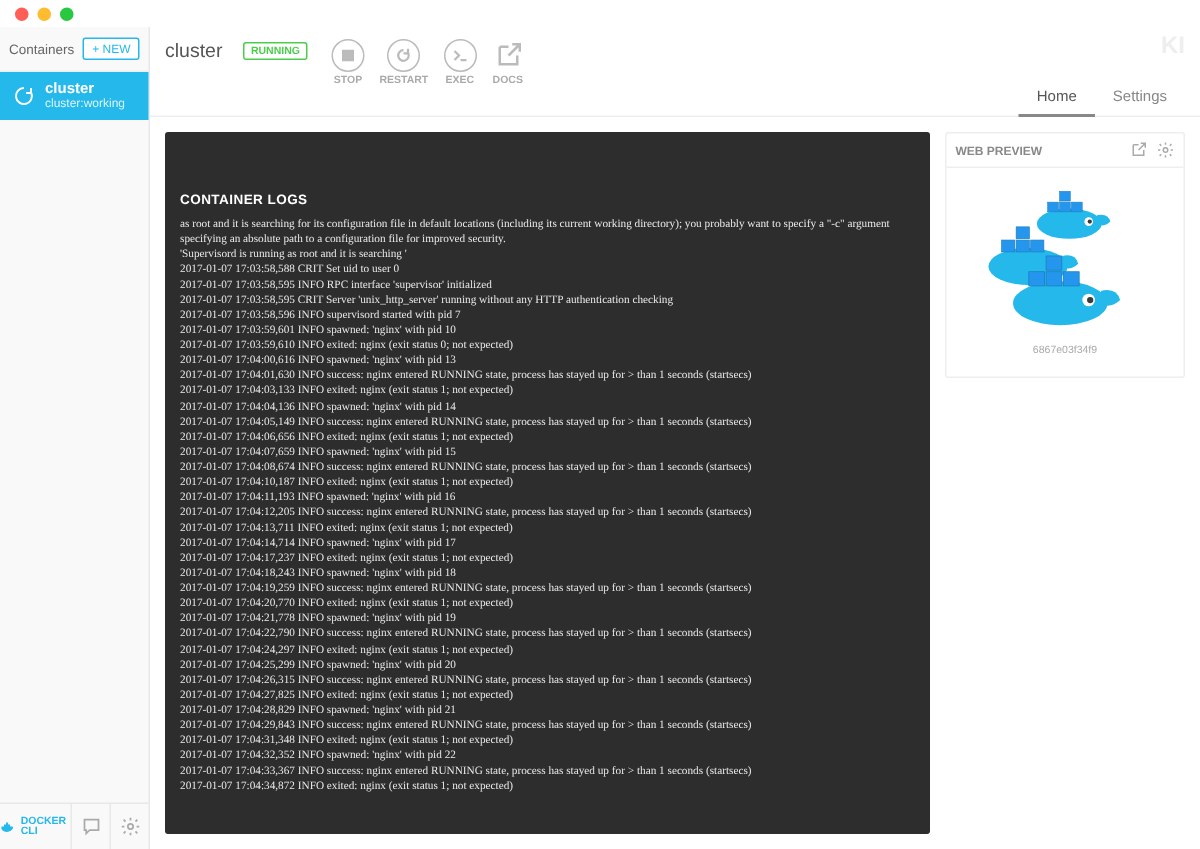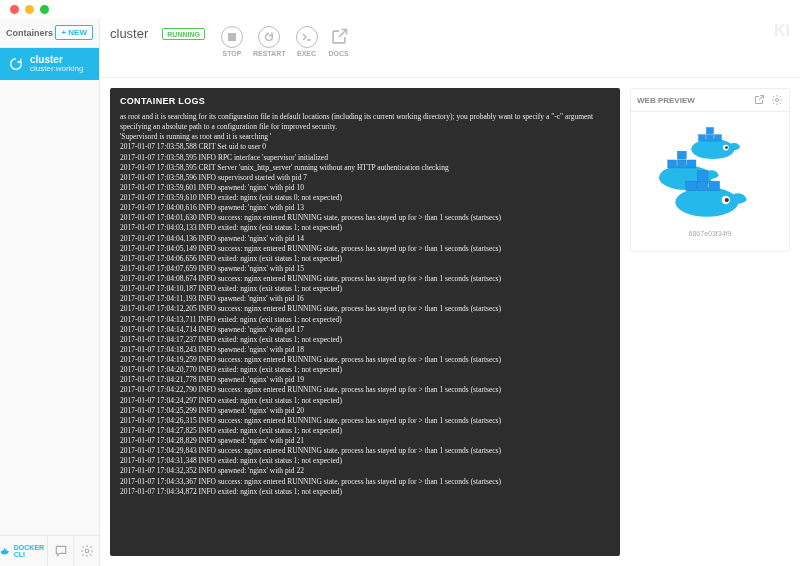--- a/index.html
+++ b/index.html
@@ -10,22 +10,22 @@
 .tb-red { background: #ff5f57; }
 .tb-yellow { background: #febc2e; }
 .tb-green { background: #28c840; }
 
 .app { display: flex; height: 548px; }
 
 .sidebar { width: 100px; background: #f9f9f9; border-right: 1px solid #e8e8e8; display: flex; flex-direction: column; }
 .login-row { height: 30px; display: flex; align-items: center; justify-content: center; gap: 5px; color: #888; font-size: 9px; font-weight: 600; border-bottom: 1px solid #eee;}
 .login-row svg { width: 14px; height: 14px; }
 .containers-row { height: 30px; display: flex; align-items: center; justify-content: space-between; padding: 0 6px; border-bottom: 1px solid #eee;}
-.containers-lbl { font-size: 9px; color: #666; font-weight: 700; }
-.new-btn { border: 1px solid #24B8EB; color: #24B8EB; font-size: 8px; font-weight: 700; padding: 2px 5px; border-radius: 2px; background: #fff; cursor: pointer; }
+.containers-lbl { font-size: 9px; color: #666; font-weight: 400; }
+.new-btn { border: 1px solid #24B8EB; color: #24B8EB; font-size: 8px; font-weight: 400; padding: 2px 5px; border-radius: 2px; background: #fff; cursor: pointer; }
 .container-item { background: #24B8EB; color: #fff; padding: 6px 8px; display: flex; align-items: center; gap: 6px; }
 .container-item .ci-icon { width: 16px; height: 16px; flex-shrink: 0; }
 .ci-text { display: flex; flex-direction: column; line-height: 1.1; overflow: hidden; }
 .ci-name { font-size: 10px; font-weight: 600; }
 .ci-sub { font-size: 8px; opacity: 0.85; }
 .sidebar-footer { margin-top: auto; display: flex; align-items: center; border-top: 1px solid #e8e8e8; }
 .sf-btn { flex: 1; height: 30px; display: flex; align-items: center; justify-content: center; gap: 3px; color: #aaa; font-size: 7px; font-weight: 700; border-right: 1px solid #e8e8e8; cursor: pointer; }
 .sf-btn:last-child { border-right: none; }
 .sf-btn svg { width: 14px; height: 14px; }
 .sf-btn.docker { color: #24B8EB; flex: 1.6;}
@@ -40,21 +40,21 @@
 .action-btn .circ { width: 22px; height: 22px; border: 1.5px solid #bbb; border-radius: 50%; display: flex; align-items: center; justify-content: center; }
 .action-btn .sq { width: 22px; height: 22px; display: flex; align-items: center; justify-content: center; color: #bbb; }
 .logo-ki { position: absolute; right: 10px; top: 4px; font-size: 16px; font-weight: 800; color: #eee;}
 .tabs { position: absolute; right: 10px; bottom: -1px; display: flex; }
 .tab { padding: 6px 12px; font-size: 10px; color: #888; cursor: pointer; }
 .tab.active { color: #555; border-bottom: 2px solid #888; }
 
 .content { flex: 1; display: flex; padding: 10px; gap: 10px; overflow: hidden; }
 
 .logs-panel { flex: 1; background: #2d2d2d; color: #ddd; border-radius: 2px; padding: 8px 10px; overflow: hidden; display: flex; flex-direction: column; }
-.logs-title { font-size: 9px; font-weight: 700; color: #fff; margin-bottom: 6px; letter-spacing: 0.3px;}
+.logs-title { font-size: 9px; font-weight: 700; color: #fff; margin-bottom: 6px; letter-spacing: 0.3px; margin-top: 32px;}
 .logs-body { flex: 1; overflow: hidden; font-family: Liberation Serif, serif; font-size: 7.5px; line-height: 1.35; white-space: pre-wrap; word-break: break-word; color: #e8e8e8;}
 
 .preview-panel { width: 160px; display: flex; flex-direction: column; gap: 8px; }
 .preview-card { border: 1px solid #eee; border-radius: 2px; }
 .preview-head { display: flex; align-items: center; justify-content: space-between; padding: 5px 6px; border-bottom: 1px solid #eee; }
 .preview-head-lbl { font-size: 8px; font-weight: 700; color: #888; }
 .preview-head-icons { display: flex; gap: 6px; color: #aaa; }
 .preview-head-icons svg { width: 12px; height: 12px; cursor: pointer; }
 .preview-body { padding: 10px 6px 14px; display: flex; flex-direction: column; align-items: center; gap: 8px; }
 .whale-stack { width: 130px; height: 100px; position: relative; }
@@ -148,20 +148,24 @@
         <div class="action-btn">
           <div class="sq">
               <svg width="20" height="20" viewBox="0 0 24 24">
                 <path d="M5 5h7M5 5v14h14v-7M12 12L21 3M15 3h6v6" fill="none" stroke="#bbb" stroke-width="2"></path>
               </svg>
             </div>
           <span>DOCS</span>
         </div>
       </div>
       <div class="logo-ki">KI</div>
+      <div class="tabs">
+        <div class="tab active">Home</div>
+        <div class="tab">Settings</div>
+      </div>
     </div>
 
     <div class="content">
       <div class="logs-panel">
         <div class="logs-title">CONTAINER LOGS</div>
         <div class="logs-body">as root and it is searching for its configuration file in default locations (including its current working directory); you probably want to specify a "-c" argument specifying an absolute path to a configuration file for improved security.
 'Supervisord is running as root and it is searching '
 2017-01-07 17:03:58,588 CRIT Set uid to user 0
 2017-01-07 17:03:58,595 INFO RPC interface 'supervisor' initialized
 2017-01-07 17:03:58,595 CRIT Server 'unix_http_server' running without any HTTP authentication checking

